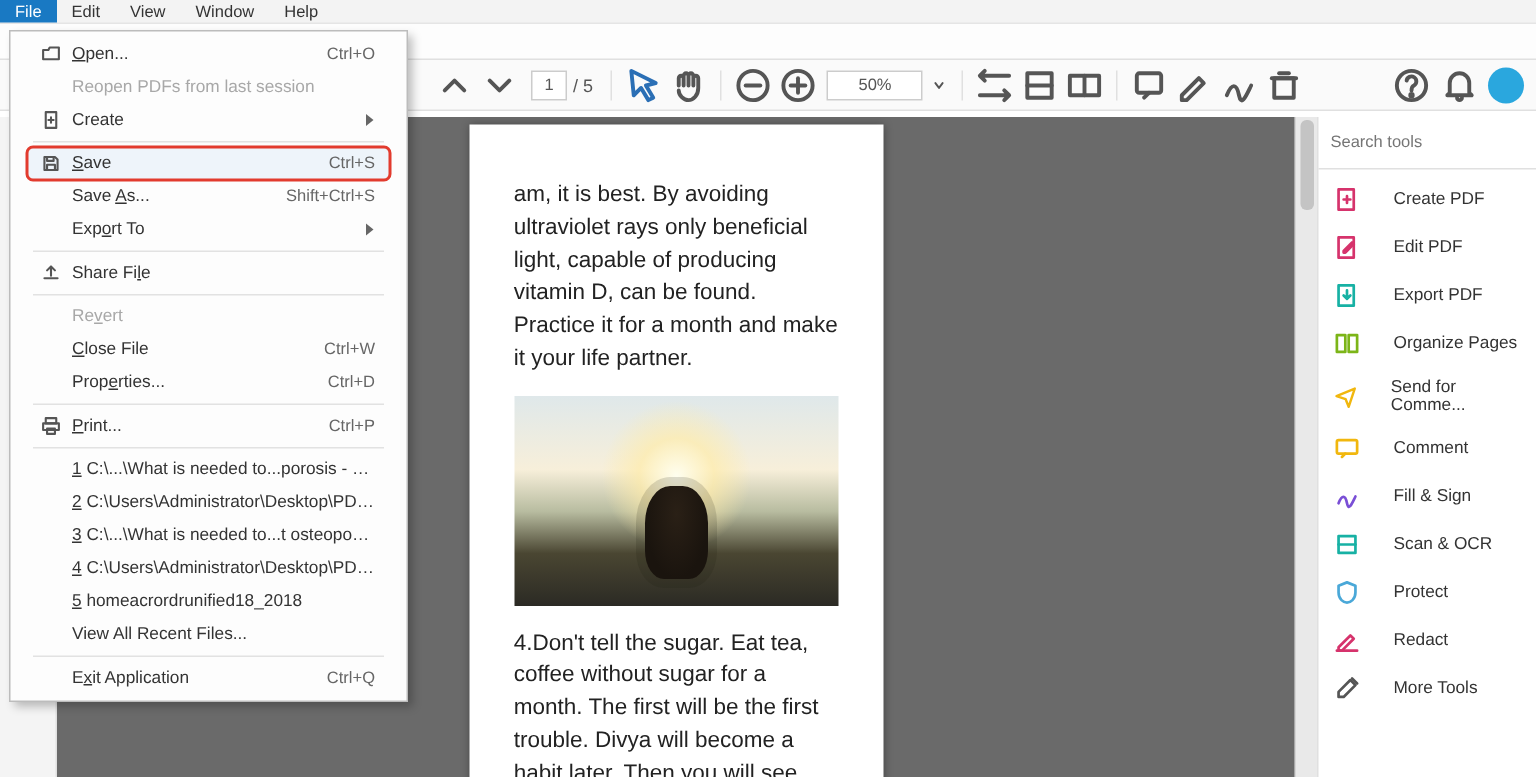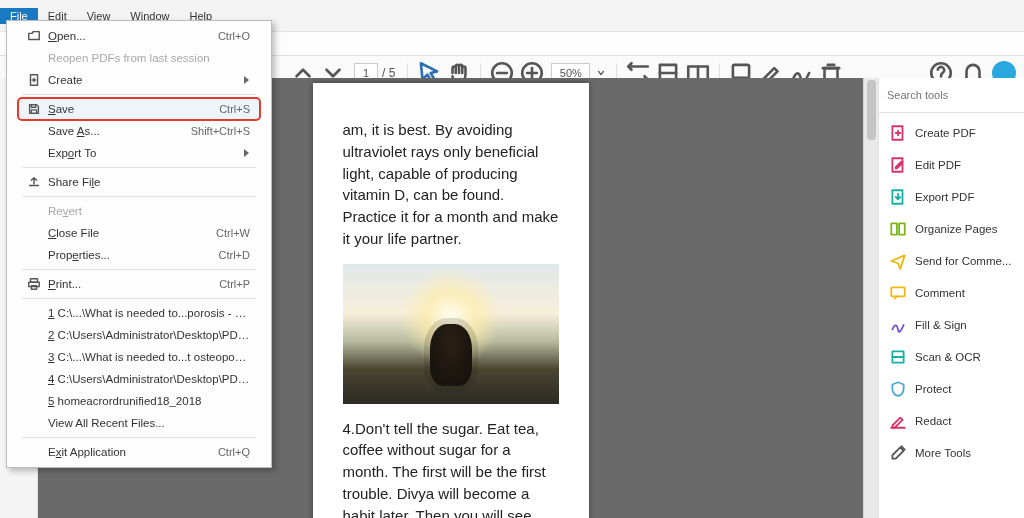--- a/index.html
+++ b/index.html
@@ -12,21 +12,21 @@
     --menu-text: #333;
     --toolbar-bg: #fafafa;
     --divider: #e0e0e0;
     --canvas-bg: #6a6a6a;
     --page-bg: #ffffff;
     --tool-icon-size: 18px;
   }
 
   
   .menubar {
-    height: 32px; display: flex; align-items: center;
+    height: 16px; display: flex; 
     background: #f3f3f3; border-bottom: 1px solid #e5e5e5;
     font-size: 11px; color: #333;
   }
   .menubar .mb-item { padding: 2px 10px; cursor: pointer; }
   .menubar .mb-item.active { background: #1979c3; color: #fff; }
 
   
   .titlebar {
     height: 24px; background: #fdfdfd; border-bottom: 1px solid var(--divider);
   }
@@ -39,21 +39,21 @@
     position: relative;
   }
   .tb-spacer-for-menu { width: 278px; flex: 0 0 278px; } 
   .tb-btn {
     width: 26px; height: 26px; display: flex; align-items: center; justify-content: center;
     border-radius: 3px; cursor: pointer; color: #555;
   }
   .tb-sep { width: 1px; height: 20px; background: var(--divider); margin: 0 4px; }
   .page-ind { display: flex; align-items: center; gap: 4px; margin: 0 4px; }
   .page-box { width: 24px; height: 20px; border: 1px solid #ccc; text-align: center; font-size: 11px; line-height: 18px; background: #fff; }
-  .zoom-box { width: 39px; height: 20px; border: 1px solid #ccc; text-align: center; font-size: 11px; line-height: 18px; background: #fff; margin-left:2px;}
+  .zoom-box { width: 64px; height: 20px; border: 1px solid #ccc; text-align: center; font-size: 11px; line-height: 18px; background: #fff; margin-left:2px;}
   .tb-right { margin-left: auto; display: flex; align-items: center; gap: 6px; }
   .avatar { width: 24px; height: 24px; border-radius: 50%; background: #2aa7de; }
 
   
   .workspace {
     position: absolute; top: 78px; left: 0; right: 0; bottom: 0;
     display: flex;
   }
   .left-rail {
     width: 38px; background: #f4f4f4; border-right: 1px solid var(--divider);
@@ -92,21 +92,21 @@
     width: 146px; background: #fff; border-left: 1px solid var(--divider);
     display: flex; flex-direction: column; justify-content: flex-end;
   }
   .tools-search { padding: 7px 8px; border-bottom: 1px solid var(--divider);}
   .tools-search input {
     width: 100%; height: 20px; border: none; font-size: 11px; color: #888;
     outline: none; background: transparent;
   }
   .tool-list { flex:1; overflow:auto; padding: 4px 0; }
   .tool-item {
-    display: flex; align-items: center; gap: 8px; padding: 7px 10px;
+    display: flex; align-items: center; gap: 22px; padding: 7px 10px;
     font-size: 11.5px; color: #333; cursor: pointer;
   }
   .tool-item .ti-icon { width: 18px; height: 18px; display:flex; align-items:center; justify-content:center;}
 
   
   .file-menu {
     position: absolute; top: 20px; left: 6px; width: 266px;
     background: #fdfdfd; border: 1px solid #bcbcbc;
     box-shadow: 3px 3px 6px rgba(0,0,0,.25);
     font-size: 11.5px; color: var(--menu-text);

